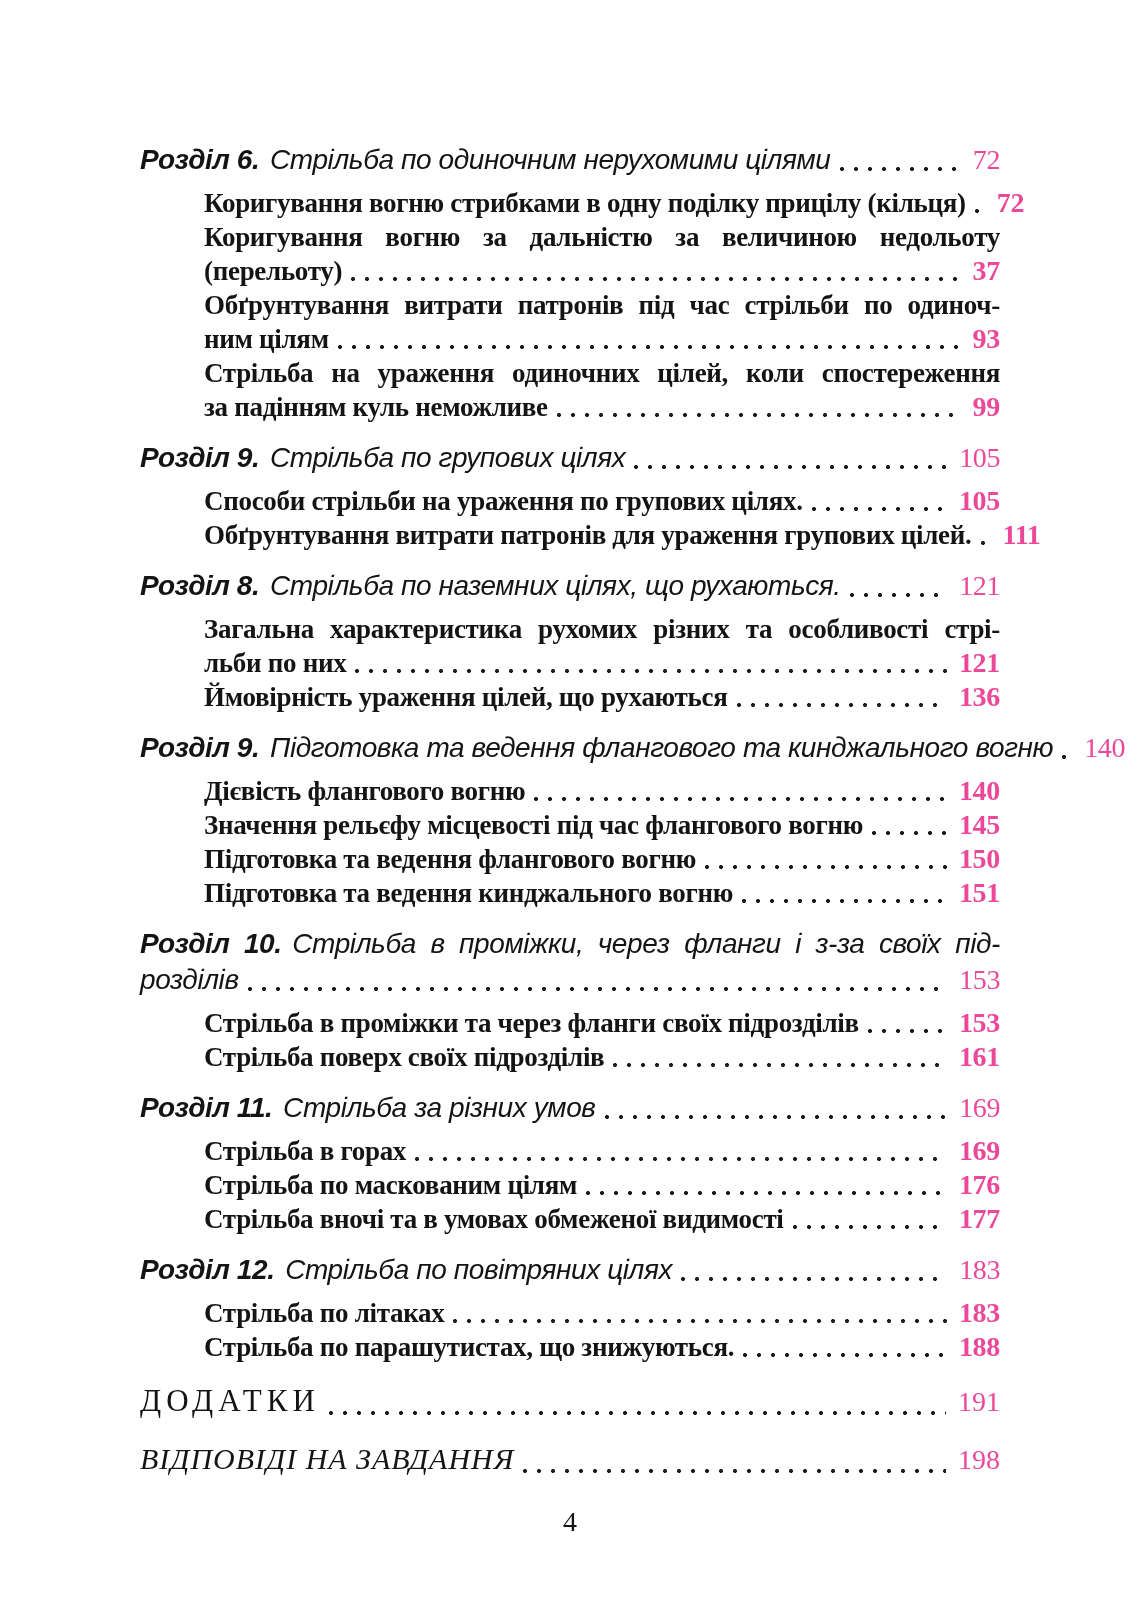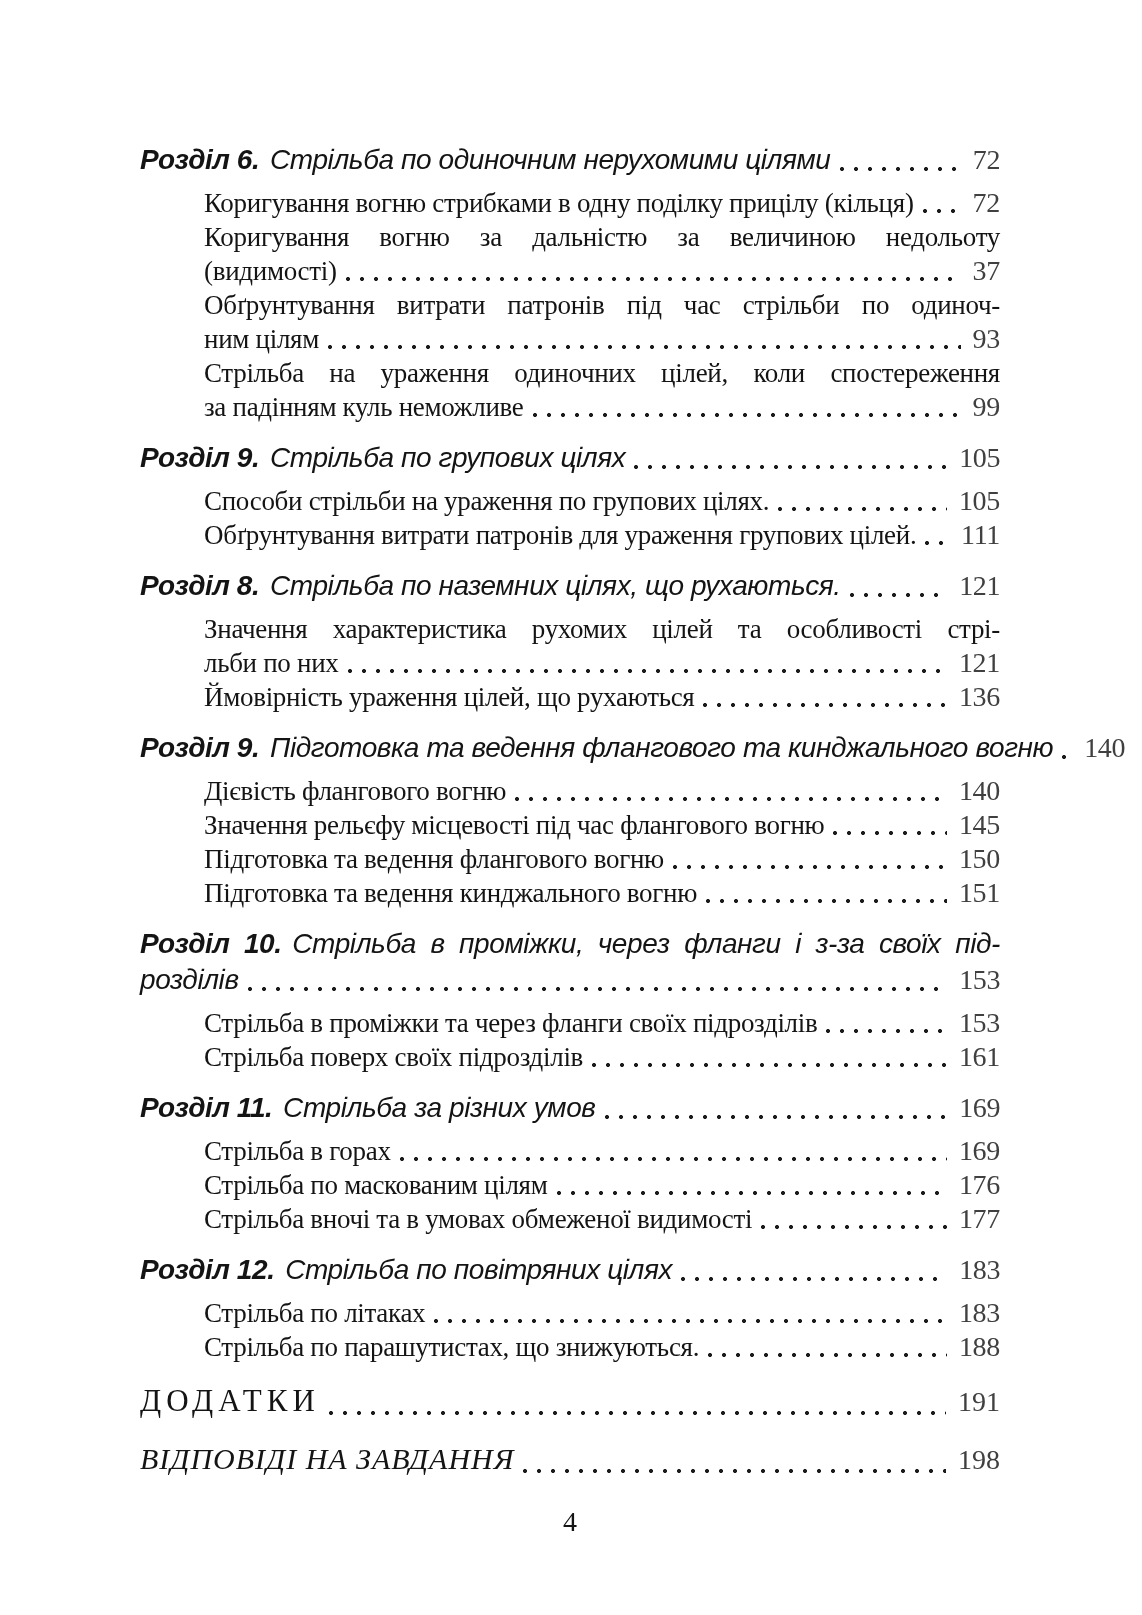--- a/index.html
+++ b/index.html
@@ -41,21 +41,21 @@
     margin: 0 12px 0 9px;
     background-image: radial-gradient(circle at 2px 2px, #1b1b1b 1.7px, rgba(0,0,0,0) 2.3px);
     background-size: 14px 4px;
     background-repeat: repeat-x;
     background-position: left bottom 7px;
   }
   .pg {
     flex: 0 0 auto;
     font-family: "Liberation Serif", "DejaVu Serif", serif;
     font-size: 28px;
-    color: #404040;
+    color: #ec4899;
   }
 
   
   .ch-head {
     margin: 16px 0 8px 0;
     font-family: "Liberation Sans", "DejaVu Sans", sans-serif;
     font-size: 28px;
     font-style: italic;
     letter-spacing: -0.4px;
     line-height: 36px;
@@ -67,20 +67,21 @@
   }
   .ch-head .pg { font-style: normal; }
 
   
   .items {
     padding-left: 64px;
     font-family: "Liberation Serif", "DejaVu Serif", serif;
     font-size: 27px;
     letter-spacing: -0.3px;
     line-height: 34px;
+    font-weight: bold;
   }
 
   
   .back {
     margin-top: 17px;
     line-height: 40px;
     font-family: "Liberation Serif", "DejaVu Serif", serif;
   }
   .caps-label {
     font-size: 31px;
@@ -118,21 +119,21 @@
           <div class="item">
             <div class="line row">
               <span class="lt">Коригування вогню стрибками в одну поділку прицілу (кільця)</span>
               <span class="leader"></span>
               <span class="pg">72</span>
             </div>
           </div>
           <div class="item">
             <div class="line just"><span class="lt">Коригування вогню за дальністю за величиною недольоту</span></div>
             <div class="line row">
-              <span class="lt">(видимості)</span>
+              <span class="lt">(перельоту)</span>
               <span class="leader"></span>
               <span class="pg">37</span>
             </div>
           </div>
           <div class="item">
             <div class="line just"><span class="lt">Обґрунтування витрати патронів під час стрільби по одиноч-</span></div>
             <div class="line row">
               <span class="lt">ним цілям</span>
               <span class="leader"></span>
               <span class="pg">93</span>
@@ -176,21 +177,21 @@
       <section class="chapter">
         <div class="ch-head">
           <div class="line row">
             <span class="lt"><span class="ch-label">Розділ 8.</span><span class="ch-title">Стрільба по наземних цілях, що рухаються.</span></span>
             <span class="leader"></span>
             <span class="pg">121</span>
           </div>
         </div>
         <div class="items">
           <div class="item">
-            <div class="line just"><span class="lt">Значення характеристика рухомих цілей та особливості стрі-</span></div>
+            <div class="line just"><span class="lt">Загальна характеристика рухомих різних та особливості стрі-</span></div>
             <div class="line row">
               <span class="lt">льби по них</span>
               <span class="leader"></span>
               <span class="pg">121</span>
             </div>
           </div>
           <div class="item">
             <div class="line row">
               <span class="lt">Ймовірність ураження цілей, що рухаються</span>
               <span class="leader"></span>

